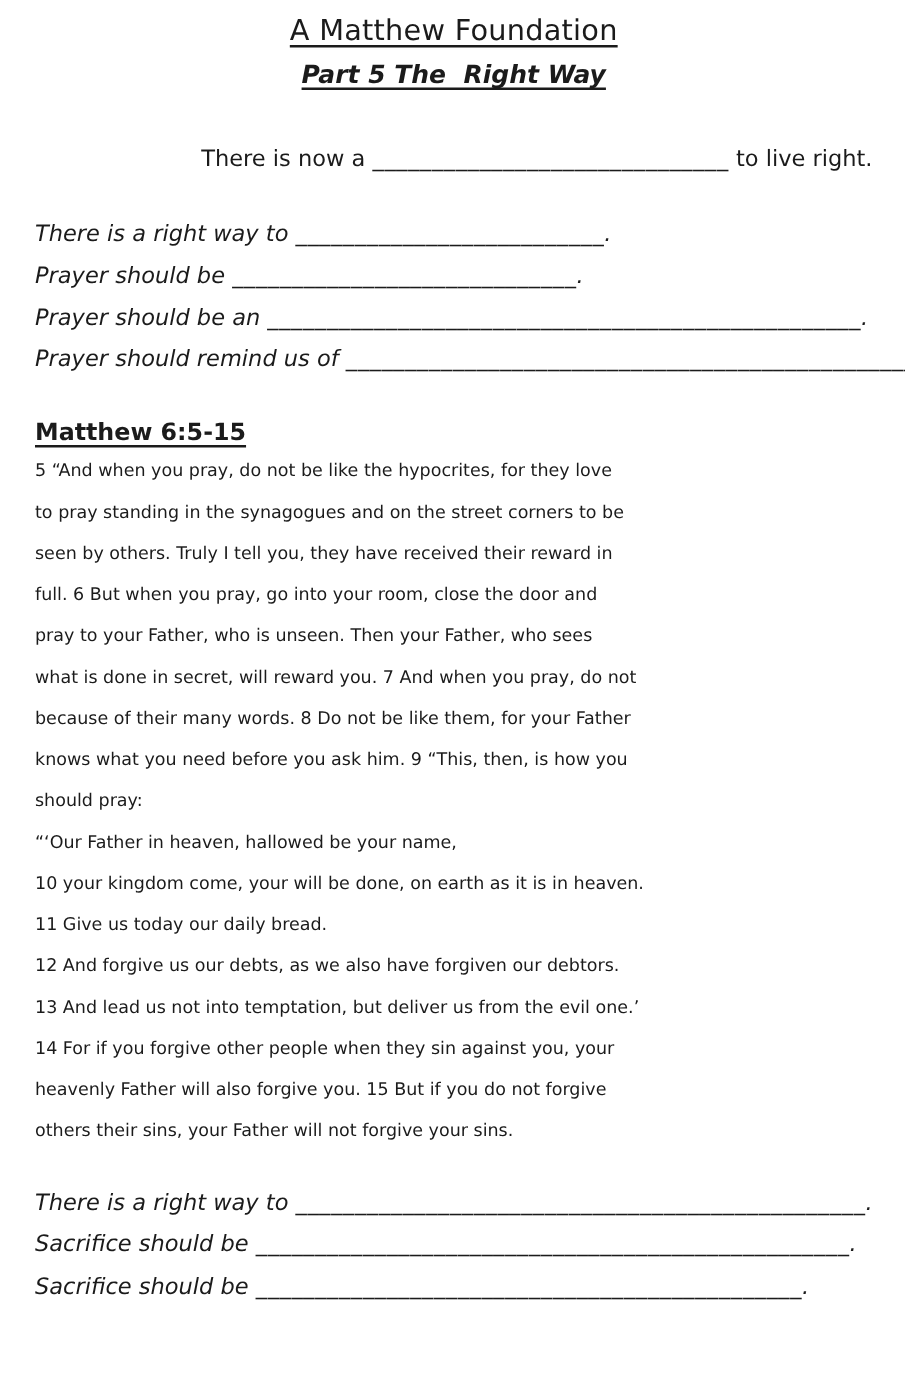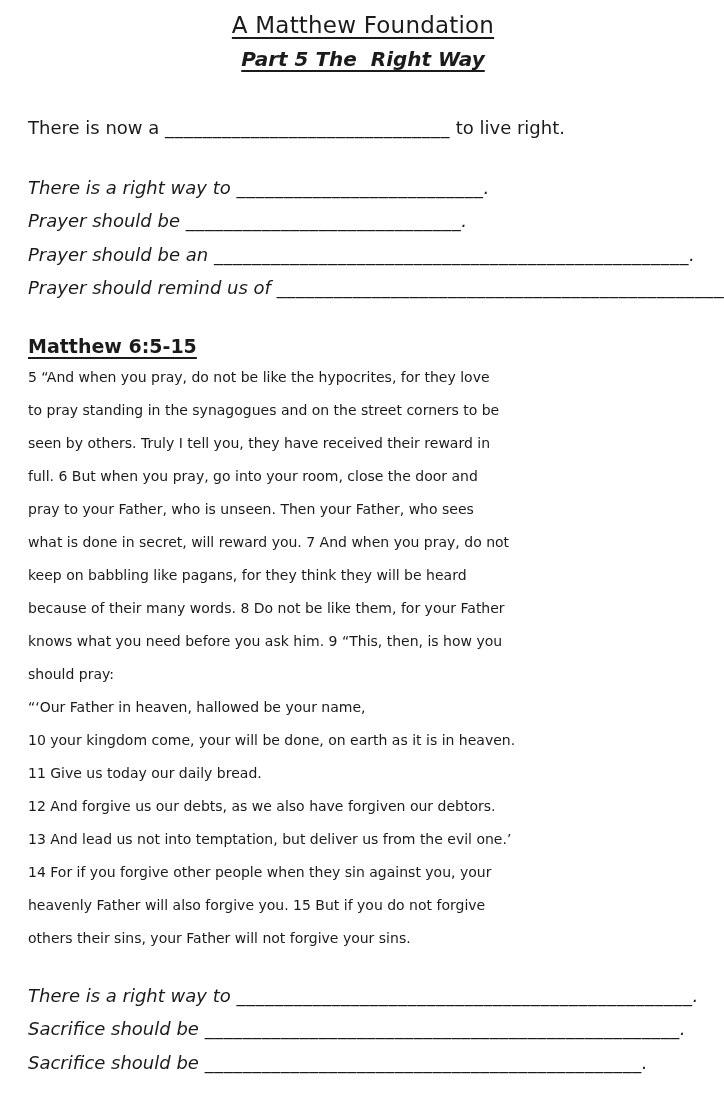--- a/index.html
+++ b/index.html
@@ -36,21 +36,21 @@
     text-decoration-thickness: 1.5px;
     text-underline-offset: 4px;
     white-space: pre;
   }
   .fill-line {
     font-size: 18px;
     line-height: 33.5px;
     margin: 0;
     white-space: pre;
   }
-  .intro-line { margin-top: 40px; }
+  .intro-line { margin-top: 40px; text-align: right; }
   .fill-group { margin-top: 26px; font-style: italic; }
   .blank {
     letter-spacing: 0.5px;
   }
   .scripture-heading {
     font-size: 19px;
     font-weight: 700;
     margin: 30px 0 4px 0;
     text-decoration: underline;
     text-decoration-thickness: 1.5px;
@@ -84,21 +84,20 @@
 
   <h3 class="scripture-heading">Matthew 6:5-15</h3>
 
   <div class="passage">
     <div class="passage-line">5 “And when you pray, do not be like the hypocrites, for they love</div>
     <div class="passage-line">to pray standing in the synagogues and on the street corners to be</div>
     <div class="passage-line">seen by others. Truly I tell you, they have received their reward in</div>
     <div class="passage-line">full. 6 But when you pray, go into your room, close the door and</div>
     <div class="passage-line">pray to your Father, who is unseen. Then your Father, who sees</div>
     <div class="passage-line">what is done in secret, will reward you. 7 And when you pray, do not</div>
-    <div class="passage-line">keep on babbling like pagans, for they think they will be heard</div>
     <div class="passage-line">because of their many words. 8 Do not be like them, for your Father</div>
     <div class="passage-line">knows what you need before you ask him. 9 “This, then, is how you</div>
     <div class="passage-line">should pray:</div>
     <div class="passage-line">“‘Our Father in heaven, hallowed be your name,</div>
     <div class="passage-line">10 your kingdom come, your will be done, on earth as it is in heaven.</div>
     <div class="passage-line">11 Give us today our daily bread.</div>
     <div class="passage-line">12 And forgive us our debts, as we also have forgiven our debtors.</div>
     <div class="passage-line">13 And lead us not into temptation, but deliver us from the evil one.’</div>
     <div class="passage-line">14 For if you forgive other people when they sin against you, your</div>
     <div class="passage-line">heavenly Father will also forgive you. 15 But if you do not forgive</div>

